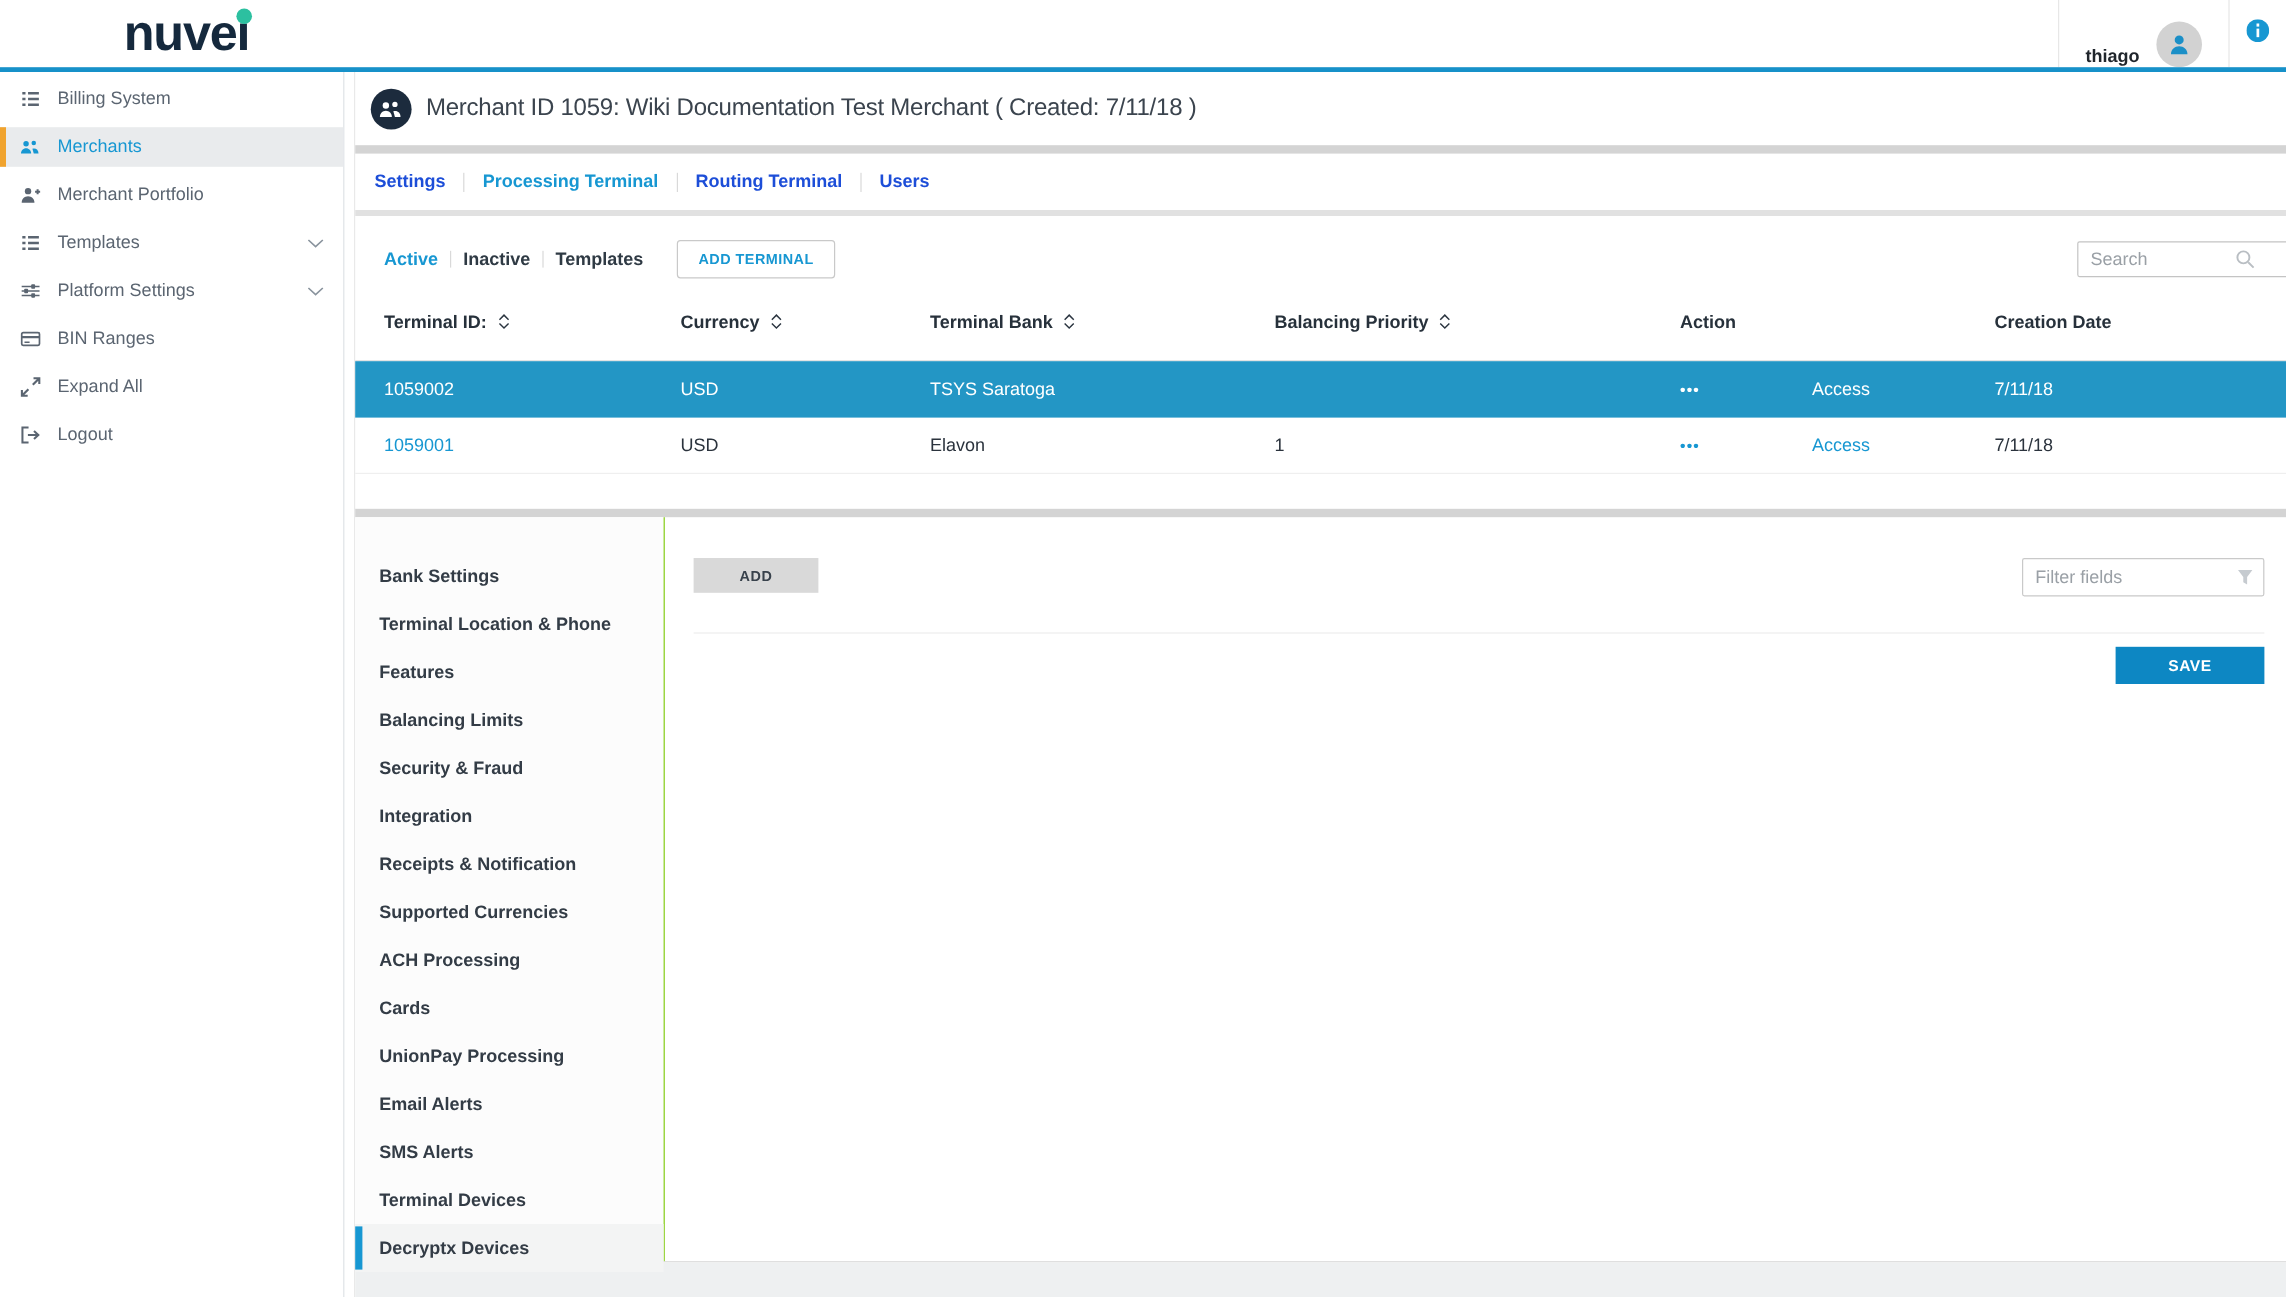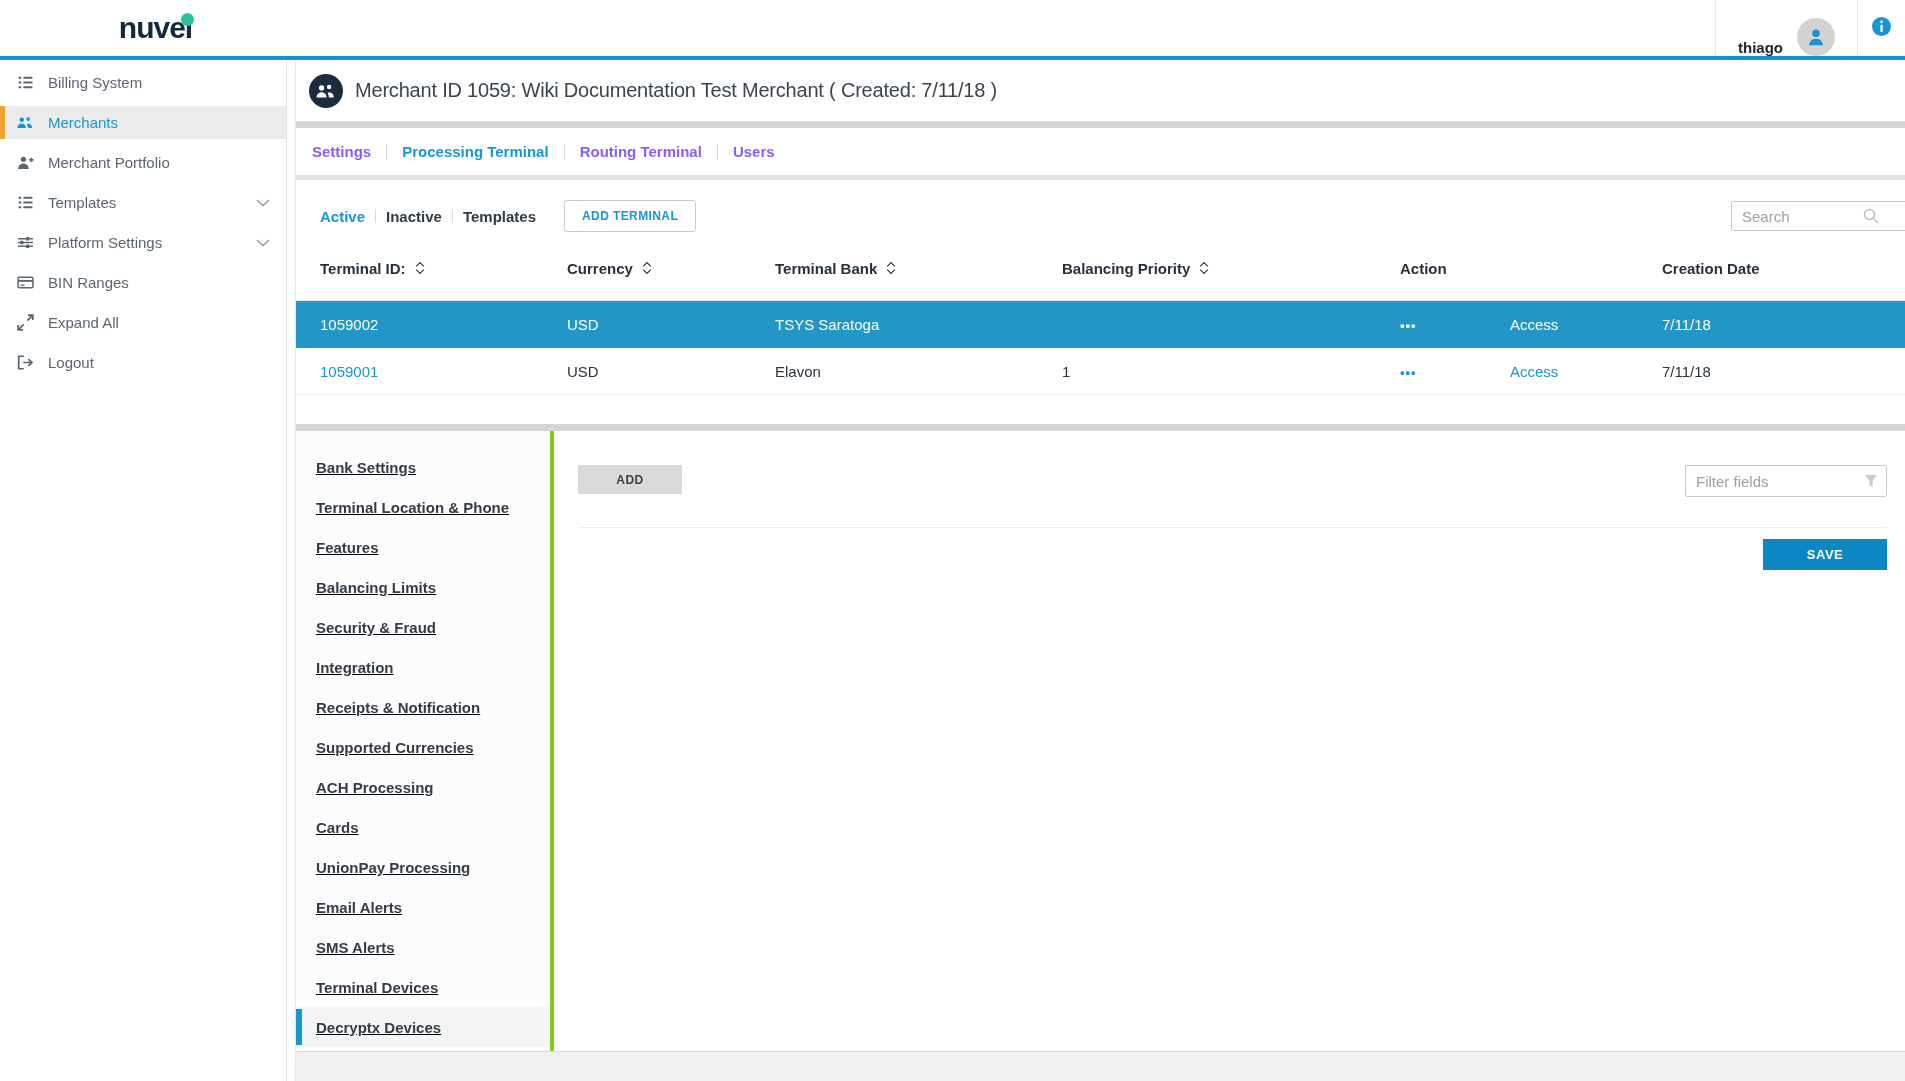--- a/index.html
+++ b/index.html
@@ -3,21 +3,21 @@
 <meta charset="utf-8">
 <style>
   * { margin:0; padding:0; box-sizing:border-box; }
   html,body { background:#fff; }
   body { font-family:"Liberation Sans", sans-serif; width:1905px; height:1081px; overflow:hidden; }
   .app { width:1905px; height:1081px; display:flex; flex-direction:column; background:#fff; }
 
   
   .topbar { height:57px; display:flex; align-items:stretch; background:#fff; }
   .logo-zone { width:287px; display:flex; align-items:center; justify-content:center; }
-  .logo { position:relative; font-size:30px; font-weight:700; letter-spacing:-1px; color:var(--navy,#15293d); line-height:1;margin-left:24px; }
+  .logo { position:relative; font-size:42px; font-weight:700; letter-spacing:-1px; color:var(--navy,#15293d); line-height:1;margin-left:24px; }
   .logo-dot { position:absolute; top:0px; right:-2px; width:13px; height:13px; border-radius:50%; background:var(--teal,#2cc0a0); }
   .topbar-right { margin-left:auto; display:flex; align-items:stretch; }
   .user-menu { display:flex; align-items:flex-end; gap:14px; padding:0 22px; border-left:1px solid #e7e7e7; }
   .username { font-size:15px; font-weight:700; color:#20262c; }
   .avatar { width:38px; height:38px; border-radius:50%; background:#d2d2d2; display:flex; align-items:center; justify-content:center; color:#1b8fc7; }
   .avatar svg { width:20px; height:20px; }
   .info-zone { width:48px; display:flex; align-items:center; justify-content:center; border-left:1px solid #e7e7e7; color:var(--accent,#1797d2); }
   .info-zone svg { width:19px; height:19px; }
   .accent-line { height:4px; background:var(--accent-line,#1791c9); }
 
@@ -39,21 +39,21 @@
   .merchant-head { height:61px; display:flex; align-items:center; padding-left:13px; gap:12px; }
   .merchant-badge { width:34px; height:34px; border-radius:50%; background:#1c2b3d; display:flex; align-items:center; justify-content:center; color:#fff; flex-shrink:0; }
   .merchant-badge svg { width:20px; height:16px; }
   .page-title { font-size:20px; font-weight:400; color:#3b444e; letter-spacing:-0.2px; white-space:nowrap; }
 
   .bar-thick { height:7px; background:#d4d4d4; }
   .bar-thin { height:5px; background:#e1e1e1; }
 
   
   .tabs { height:47px; display:flex; align-items:center; padding-left:16px; }
-  .tab { font-size:15px; font-weight:700; color:#8b5cf6; cursor:pointer; }
+  .tab { font-size:15px; font-weight:700; color:#1d4ed8; cursor:pointer; }
   .tab.active { color:var(--accent,#1797d2); }
   .vsep { width:1px; height:16px; background:#d9d9d9; margin:0 15px; }
 
   
   .filter-row { display:flex; align-items:center; padding:20px 18px 16px 24px; }
   .tfilter { font-size:15px; font-weight:700; color:#2f3a44; cursor:pointer; }
   .tfilter.active { color:var(--accent,#1797d2); }
   .vsep-s { width:1px; height:14px; background:#d9d9d9; margin:0 10px; }
   .btn-add-terminal { margin-left:28px; height:32px; padding:0 17px; background:#fff; border:1px solid #c9c9c9; border-radius:3px; color:var(--accent,#1797d2); font-family:inherit; font-size:12px; font-weight:700; letter-spacing:0.4px; cursor:pointer; }
   .search-box { margin-left:auto; position:relative; width:200px; height:30px; }
@@ -72,21 +72,21 @@
   .tbody { border-top:1px solid #e3e3e3; margin-top:12px; margin-bottom:29px; }
   .trow { height:47px; font-size:15px; color:#2b333d; cursor:pointer; }
   .trow:not(.selected) { border-bottom:1px solid #efefef; }
   .trow.selected { background:var(--selrow,#2396c5); color:#fff; }
   .cell-link { color:var(--accent,#1797d2); cursor:pointer; }
   .trow.selected .cell-link { color:#fff; }
   .dots { font-size:13px; font-weight:700; letter-spacing:1px; }
 
   
   .bottom { display:flex; height:621px; border-bottom:1px solid #d8d8d8; }
-  .subnav { width:258px; flex-shrink:0; padding-top:16px; background:#fcfcfc; border-right:4px solid #84cc16;text-decoration:underline; }
+  .subnav { width:258px; flex-shrink:0; padding-top:29px; background:#fcfcfc; border-right:1px solid #84cc16; }
   .subnav-item { position:relative; height:40px; display:flex; align-items:center; padding-left:20px; font-size:15px; font-weight:700; color:#333c46; cursor:pointer; }
   .subnav-item.selected { background:#f3f4f4; }
   .subnav-item.selected::before { content:""; position:absolute; left:0; top:2px; bottom:2px; width:6px; background:var(--accent,#1797d2); }
 
   .detail { flex:1; padding:34px 18px 0 24px; min-width:0; }
   .detail-top { display:flex; align-items:flex-start; }
   .btn-add { width:104px; height:29px; background:#d9d9d9; border:none; color:#39424c; font-family:inherit; font-size:12px; font-weight:700; letter-spacing:0.5px; cursor:pointer; }
   .filter-box { margin-left:auto; position:relative; width:202px; height:32px; }
   .filter-box input { width:100%; height:100%; border:1px solid #c9c9c9; border-radius:2px; padding:0 30px 0 10px; font-family:inherit; font-size:15px; color:#333; outline:none; }
   .filter-box input::placeholder { color:#9aa0a6; }

